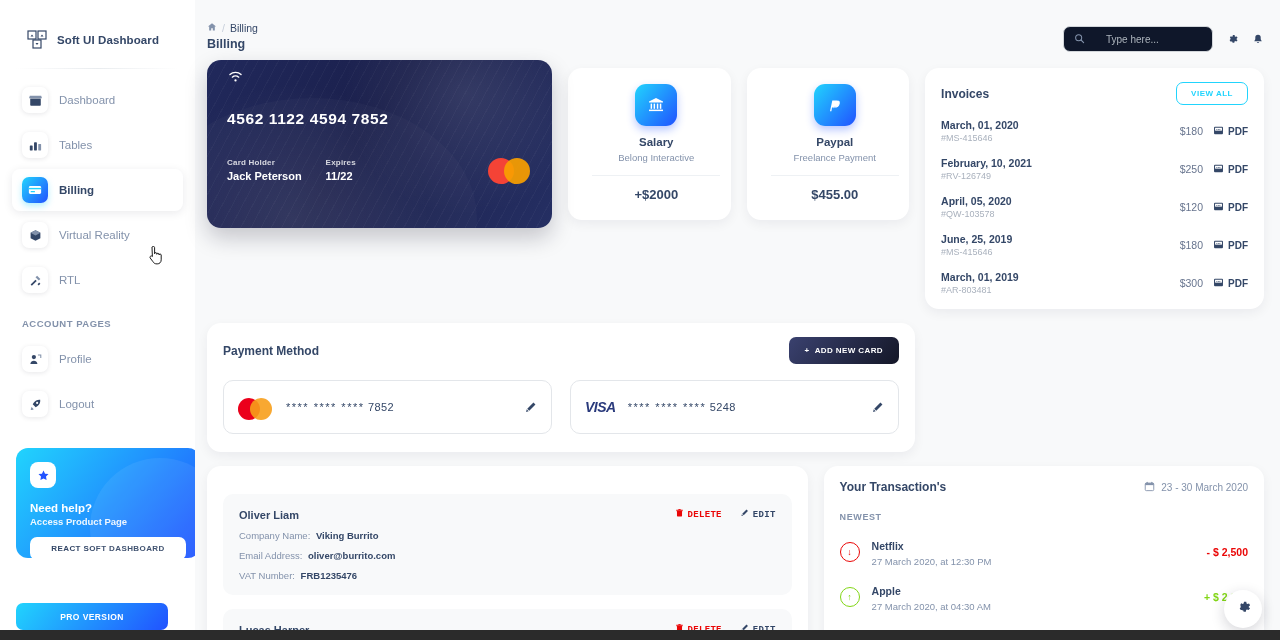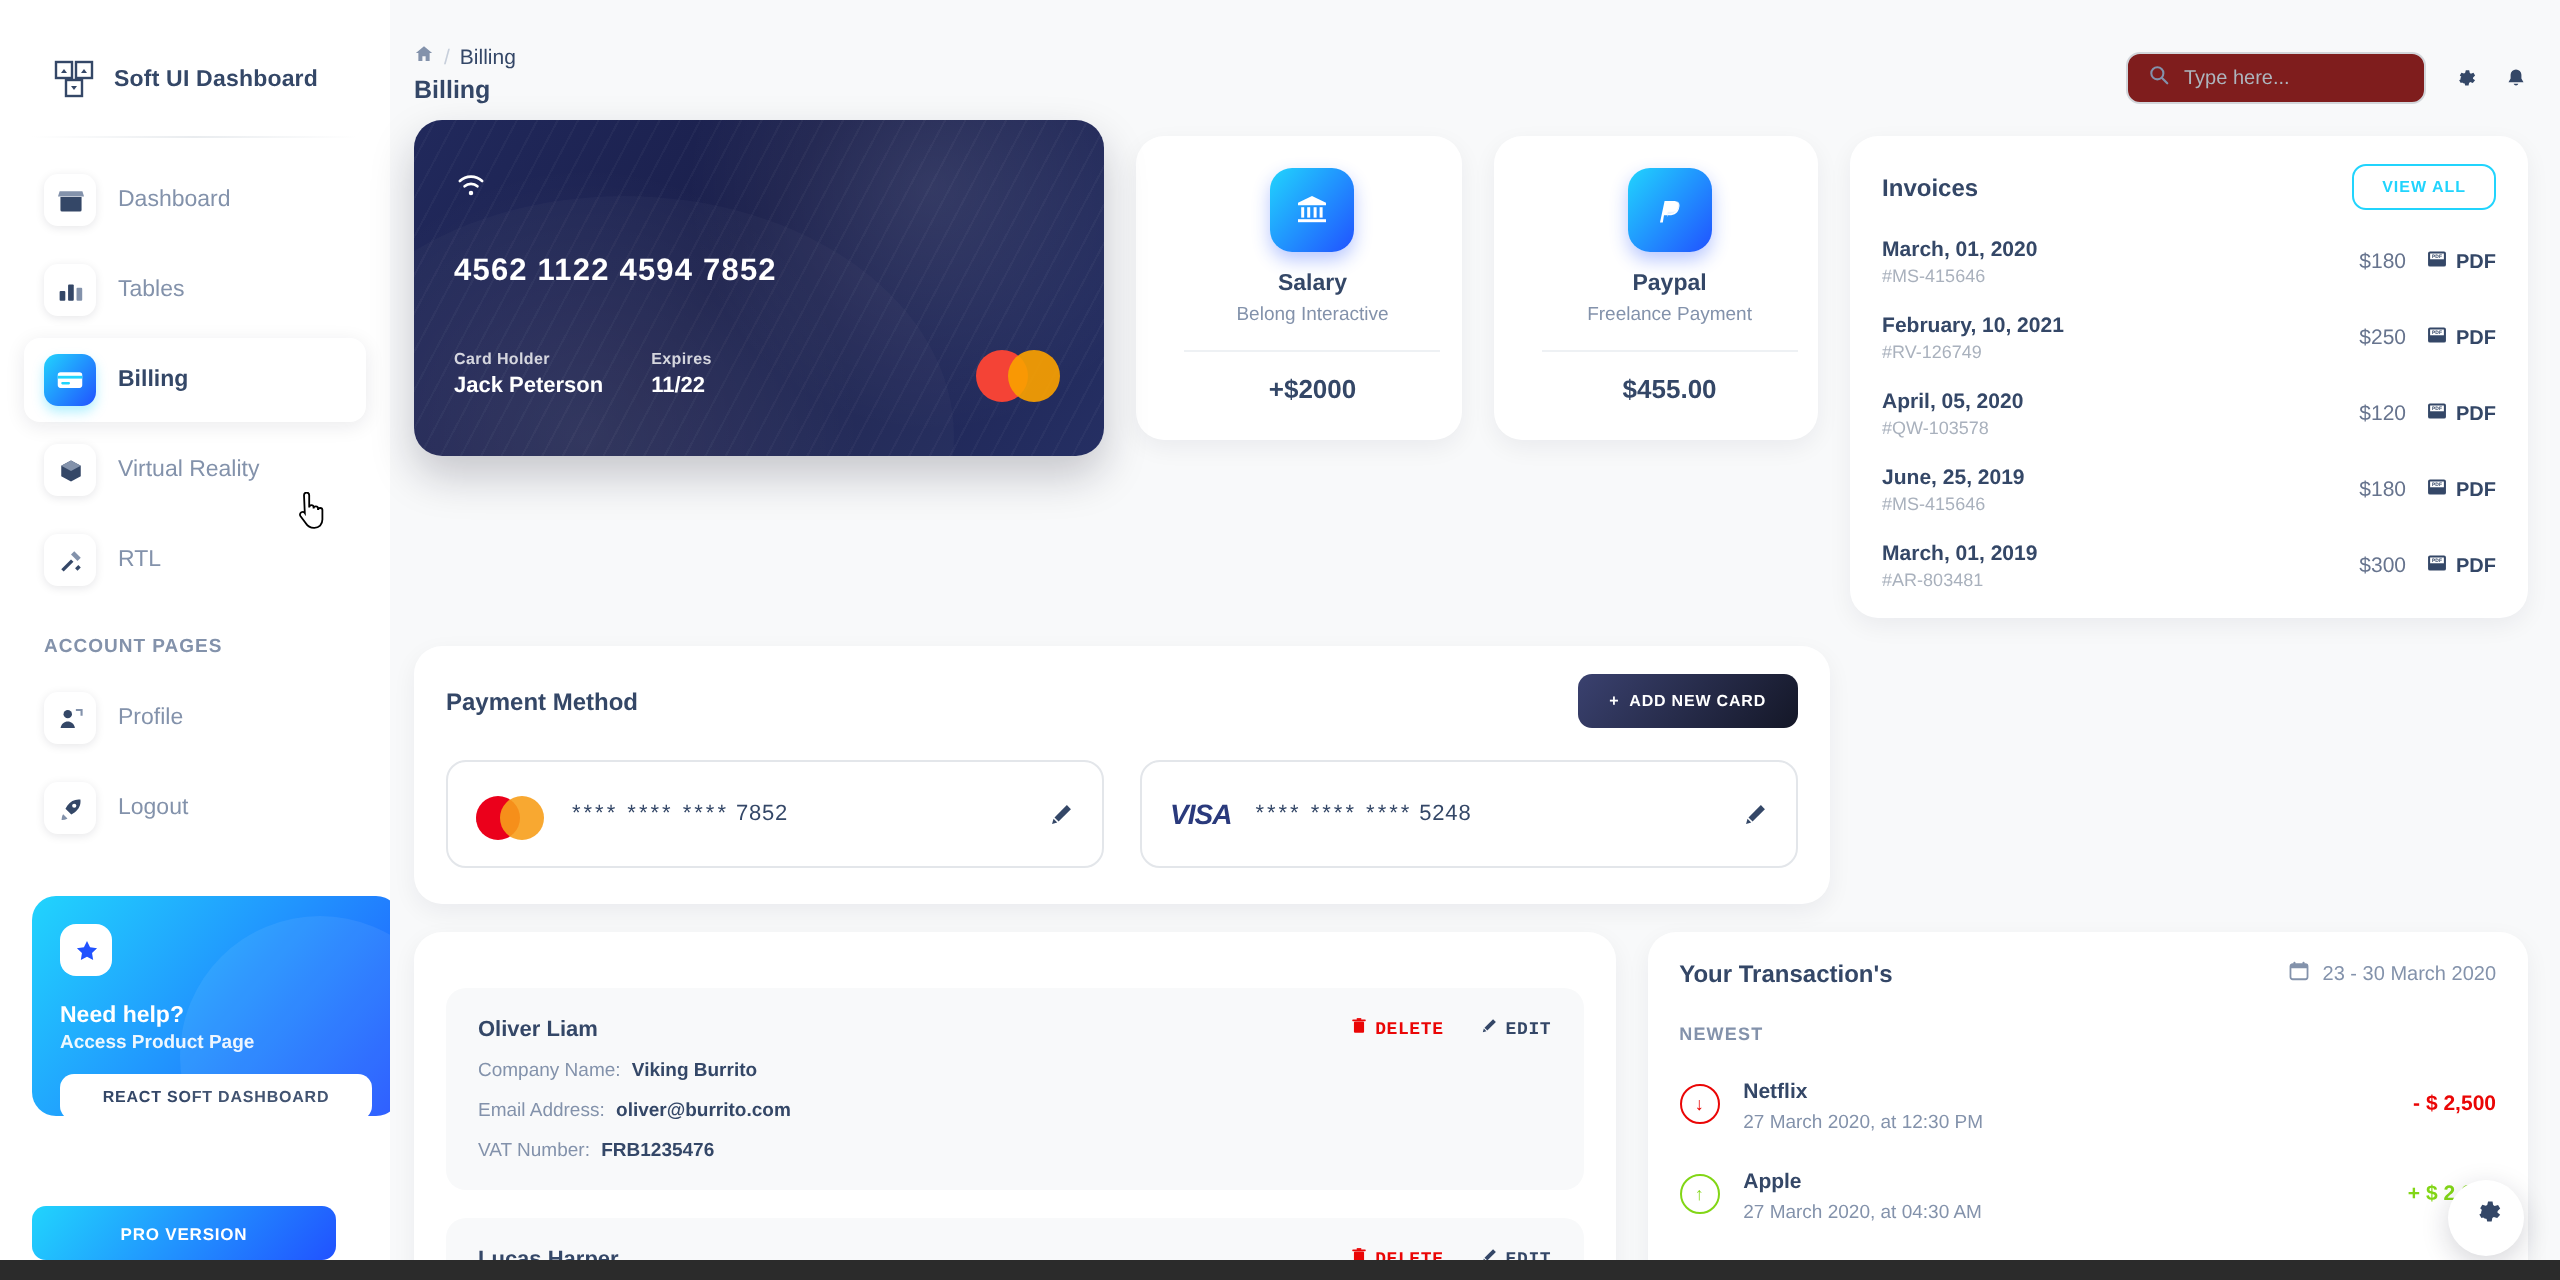--- a/index.html
+++ b/index.html
@@ -101,42 +101,42 @@
   .topbar {
     display: flex; align-items: flex-start; justify-content: space-between;
     padding: 22px 16px 0 12px; height: 60px;
   }
   .crumbs { display: flex; align-items: center; gap: 5px; font-size: 10.5px; color: #8392ab; }
   .crumb-sep { color: #c7cfdb; }
   .crumb-cur { color: #344767; }
   .page-title { font-size: 12.5px; font-weight: bold; color: #344767; margin-top: 3px; }
   .topbar-right { display: flex; align-items: center; gap: 13px; padding-top: 4px; }
   .search-box {
-    display: flex; align-items: center; gap: 7px;
+    display: flex; align-items: center; gap: 21px;
     width: 150px; height: 26px; padding: 0 10px;
-    border: 1px solid #d2d6da; border-radius: 7px; background: #7f1d1d;
+    border: 1px solid #d2d6da; border-radius: 7px; background: #0f172a;
   }
   .search-box input {
     border: none; outline: none; background: transparent;
     font-size: 10px; color: #8392ab; width: 100%; font-family: inherit;
   }
   .search-box input::placeholder { color: #adb5bd; }
   .ic-btn { cursor: pointer; display: flex; }
 
   .row { display: flex; gap: 16px; padding: 0 16px 0 12px; }
 
   
   .cc {
     width: 348px; height: 168px; border-radius: 14px;
     position: relative; overflow: hidden; color: #fff;
     background:
       radial-gradient(circle at 75% 20%, rgba(255,255,255,.10) 0%, rgba(255,255,255,0) 42%),
       radial-gradient(circle at 25% 95%, rgba(255,255,255,.09) 0%, rgba(255,255,255,0) 45%),
       linear-gradient(125deg, #21295c 0%, #1a1f4b 45%, #252f63 100%);
-    padding: 24px 20px;
+    padding: 8px 20px;
     box-shadow: 0 10px 22px rgba(20,20,43,0.22);
   }
   .cc-swirl {
     position: absolute; inset: 0; pointer-events: none;
     background:
       repeating-linear-gradient(118deg, rgba(255,255,255,0.035) 0px, rgba(255,255,255,0.035) 1px, rgba(255,255,255,0) 1px, rgba(255,255,255,0) 9px);
     opacity: .9;
   }
   .cc-swirl2 {
     position: absolute; left: -60px; bottom: -110px; width: 330px; height: 240px;

